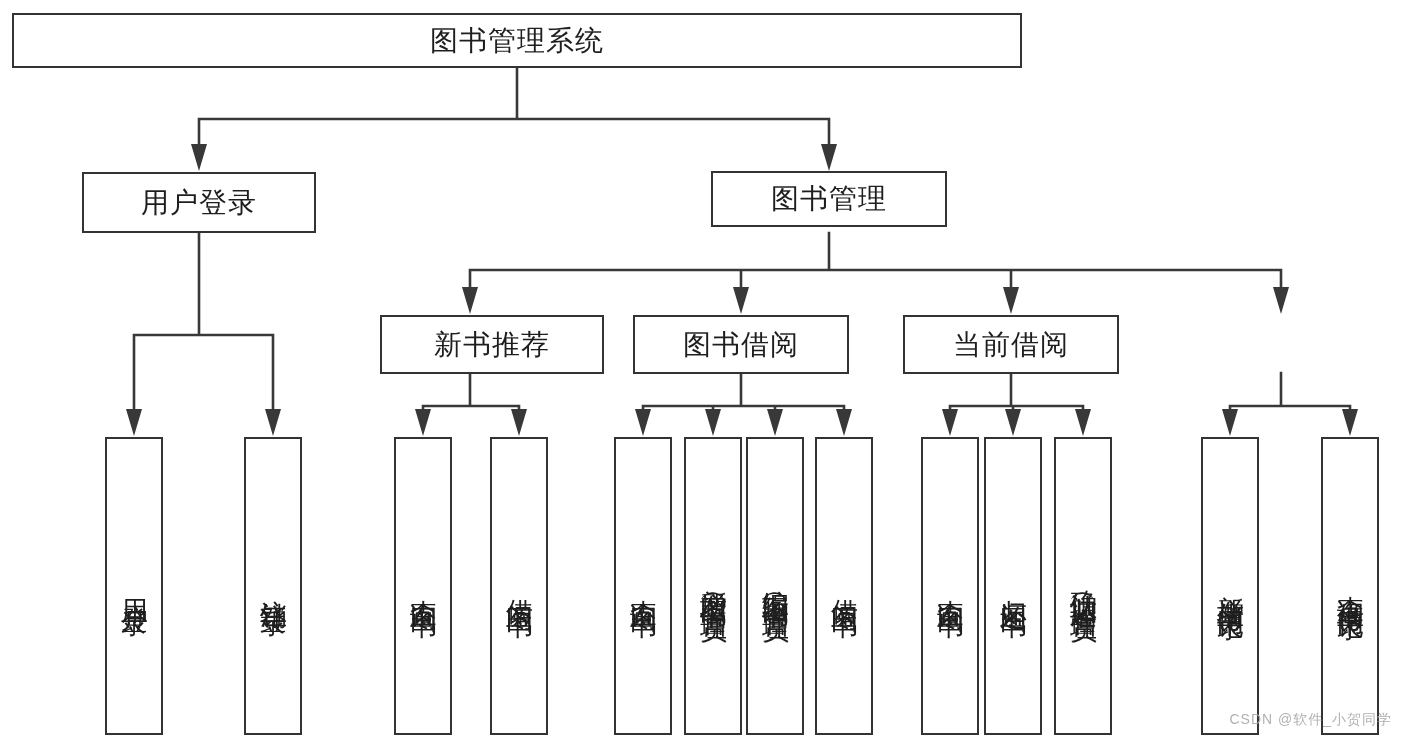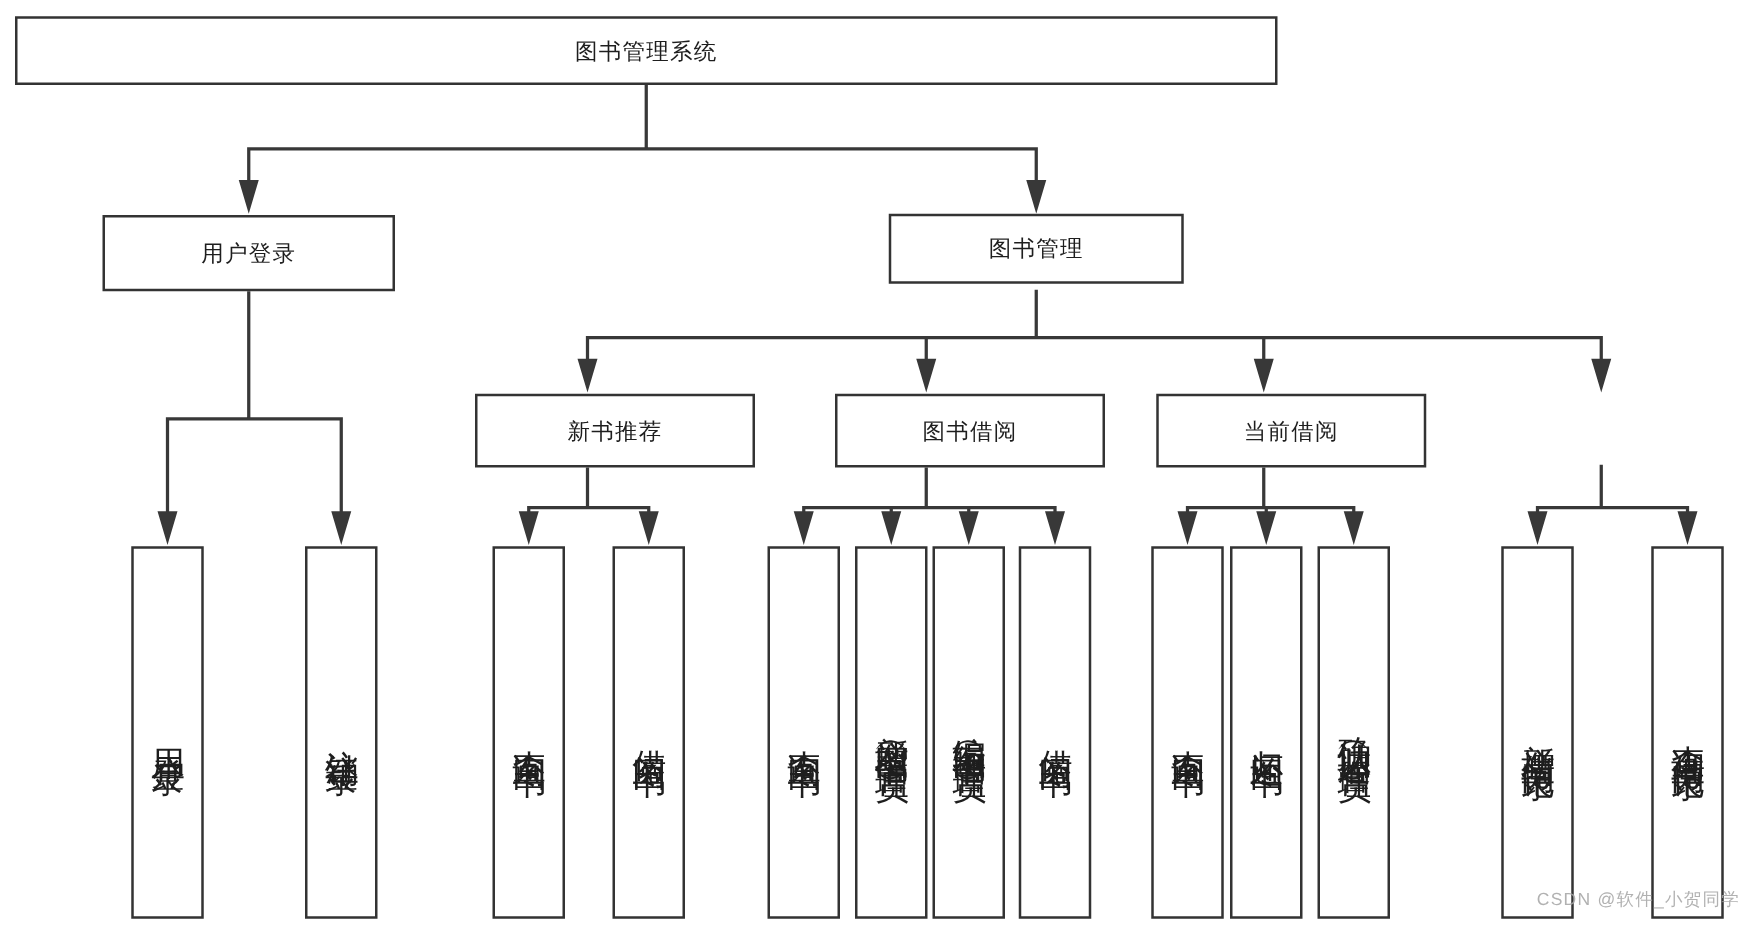--- a/index.html
+++ b/index.html
@@ -5,21 +5,21 @@
   html,body{margin:0;padding:0;background:#ffffff;}
   .canvas{
     position:relative;width:1405px;height:747px;background:#ffffff;overflow:hidden;
     font-family:"Liberation Sans","DejaVu Sans",sans-serif;color:#1e1e1e;
   }
   .wires{position:absolute;left:0;top:0;z-index:0;}
   .box{
     position:absolute;box-sizing:border-box;border:2.5px solid #333333;background:#ffffff;
     display:flex;align-items:center;justify-content:center;z-index:1;
   }
-  .h-label{font-size:18px;letter-spacing:1px;white-space:nowrap;}
+  .h-label{font-size:28px;letter-spacing:1px;white-space:nowrap;}
   .v-text{
     writing-mode:vertical-rl;text-orientation:mixed;
     font-size:27px;line-height:1;letter-spacing:4px;white-space:nowrap;
   }
   .watermark{
     position:absolute;top:711px;right:13px;z-index:9;
     font-size:14px;letter-spacing:1px;color:rgba(166,166,166,0.88);white-space:nowrap;
   }
 </style>
 </head>
@@ -54,24 +54,24 @@
   <div class="box" style="left:82px;top:172px;width:234px;height:61px;">
     <span class="h-label">用户登录</span>
   </div>
   <div class="box" style="left:711px;top:171px;width:236px;height:56px;">
     <span class="h-label">图书管理</span>
   </div>
 
   <div class="box" style="left:380px;top:315px;width:224px;height:59px;font-family:Liberation Mono, monospace;">
     <span class="h-label">新书推荐</span>
   </div>
-  <div class="box" style="left:633px;top:315px;width:216px;height:59px;margin-left:35px;">
+  <div class="box" style="left:633px;top:315px;width:216px;height:59px;">
     <span class="h-label">图书借阅</span>
   </div>
-  <div class="box" style="left:903px;top:315px;width:216px;height:59px;margin-left:22px;">
+  <div class="box" style="left:903px;top:315px;width:216px;height:59px;">
     <span class="h-label">当前借阅</span>
   </div>
 
   <div class="box" style="left:105px;top:437px;width:58px;height:298px;">
     <span class="v-text">用户登录</span>
   </div>
   <div class="box" style="left:244px;top:437px;width:58px;height:298px;">
     <span class="v-text">注销登录</span>
   </div>
 

